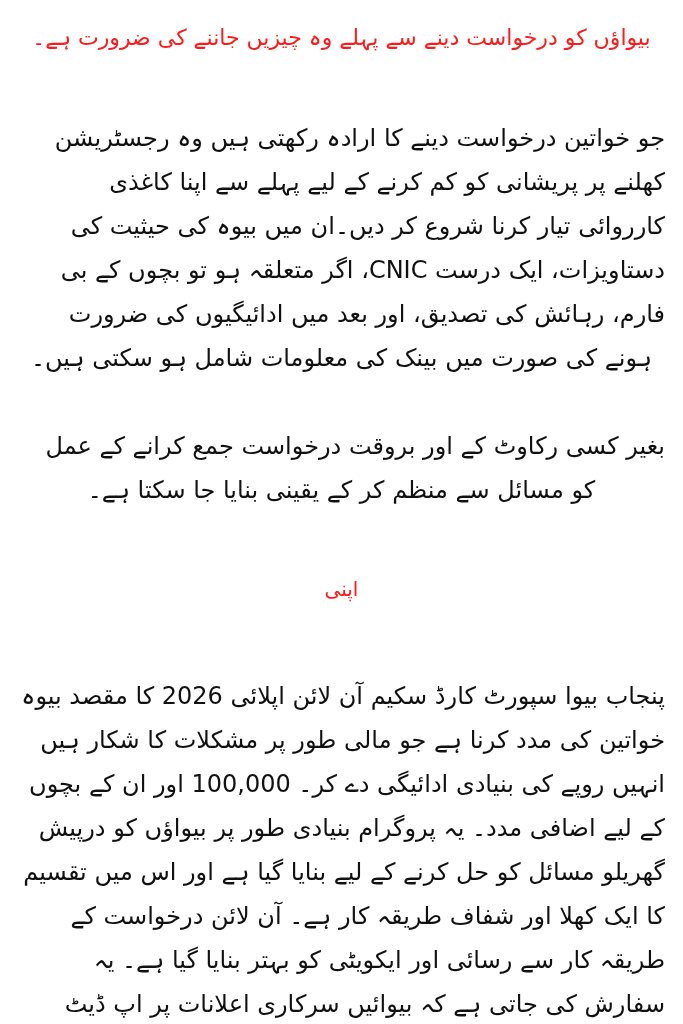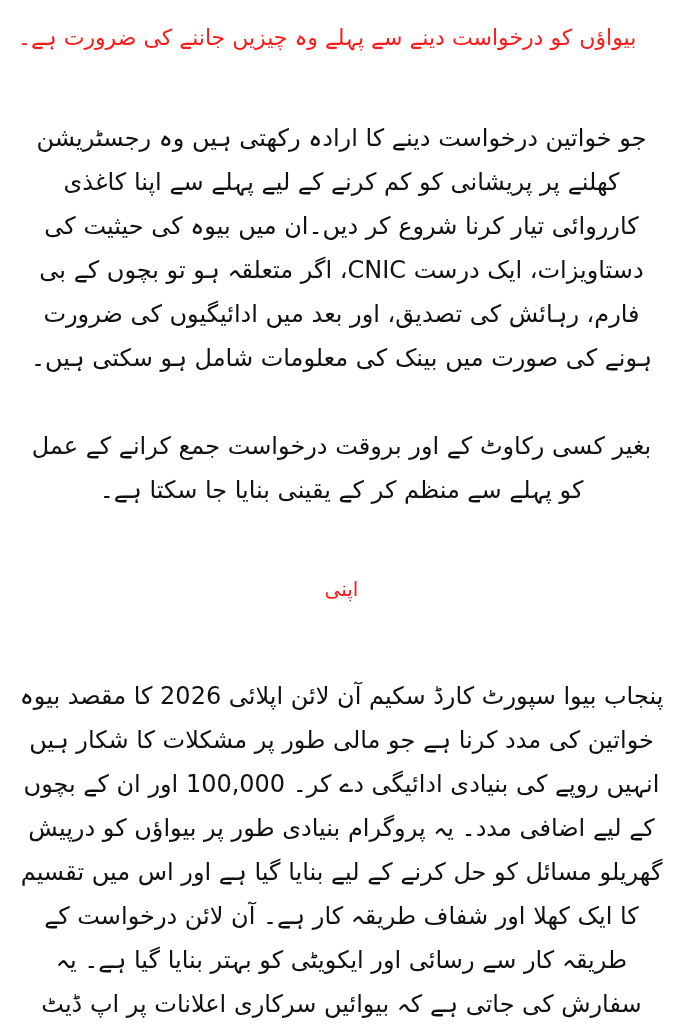--- a/index.html
+++ b/index.html
@@ -14,29 +14,29 @@
       font-family: "DejaVu Sans", sans-serif;
       color: #111111;
     }
     .page {
       direction: rtl;
       padding: 0 18px;
       box-sizing: border-box;
       width: 683px;
     }
     .heading {
-      text-align: left;
+      text-align: center;
       color: #ff1a1a;
       font-size: 22px;
       line-height: 32px;
       margin: 22px 0 0 0;
       font-weight: normal;
     }
     .para {
-      text-align: center;
+      text-align: right;
       font-size: 24px;
       line-height: 44px;
       margin: 0;
       text-align-last: center;
     }
     .p1 { margin-top: 62px; }
     .p2 { margin-top: 44px; }
     .section-title {
       text-align: center;
       color: #ff1a1a;
@@ -48,18 +48,18 @@
     .p3 { margin-top: 70px; }
   </style>
 </head>
 <body>
 
 <div class="page">
   <h2 class="heading">بیواؤں کو درخواست دینے سے پہلے وہ چیزیں جاننے کی ضرورت ہے۔</h2>
 
   <p class="para p1">جو خواتین درخواست دینے کا ارادہ رکھتی ہیں وہ رجسٹریشن کھلنے پر پریشانی کو کم کرنے کے لیے پہلے سے اپنا کاغذی کارروائی تیار کرنا شروع کر دیں۔ان میں بیوہ کی حیثیت کی دستاویزات، ایک درست CNIC، اگر متعلقہ ہو تو بچوں کے بی فارم، رہائش کی تصدیق، اور بعد میں ادائیگیوں کی ضرورت ہونے کی صورت میں بینک کی معلومات شامل ہو سکتی ہیں۔</p>
 
-  <p class="para p2">بغیر کسی رکاوٹ کے اور بروقت درخواست جمع کرانے کے عمل کو پہلے سے منظم کر کے یقینی بنایا جا سکتا ہے۔</p>
+  <p class="para p2">بغیر کسی رکاوٹ کے اور بروقت درخواست جمع کرانے کے عمل کو مسائل سے منظم کر کے یقینی بنایا جا سکتا ہے۔</p>
 
   <h3 class="section-title">اپنی</h3>
 
   <p class="para p3">پنجاب بیوا سپورٹ کارڈ سکیم آن لائن اپلائی 2026 کا مقصد بیوہ خواتین کی مدد کرنا ہے جو مالی طور پر مشکلات کا شکار ہیں انہیں روپے کی بنیادی ادائیگی دے کر۔ 100,000 اور ان کے بچوں کے لیے اضافی مدد۔ یہ پروگرام بنیادی طور پر بیواؤں کو درپیش گھریلو مسائل کو حل کرنے کے لیے بنایا گیا ہے اور اس میں تقسیم کا ایک کھلا اور شفاف طریقہ کار ہے۔ آن لائن درخواست کے طریقہ کار سے رسائی اور ایکویٹی کو بہتر بنایا گیا ہے۔ یہ سفارش کی جاتی ہے کہ بیوائیں سرکاری اعلانات پر اپ ڈیٹ رہیں اور اس اہم امدادی پروگرام سے زیادہ سے زیادہ فائدہ اٹھانے کے لیے اپنی کاغذی کارروائی وقت سے پہلے مکمل کریں۔</p>
 </div>
 
 </body></html>

